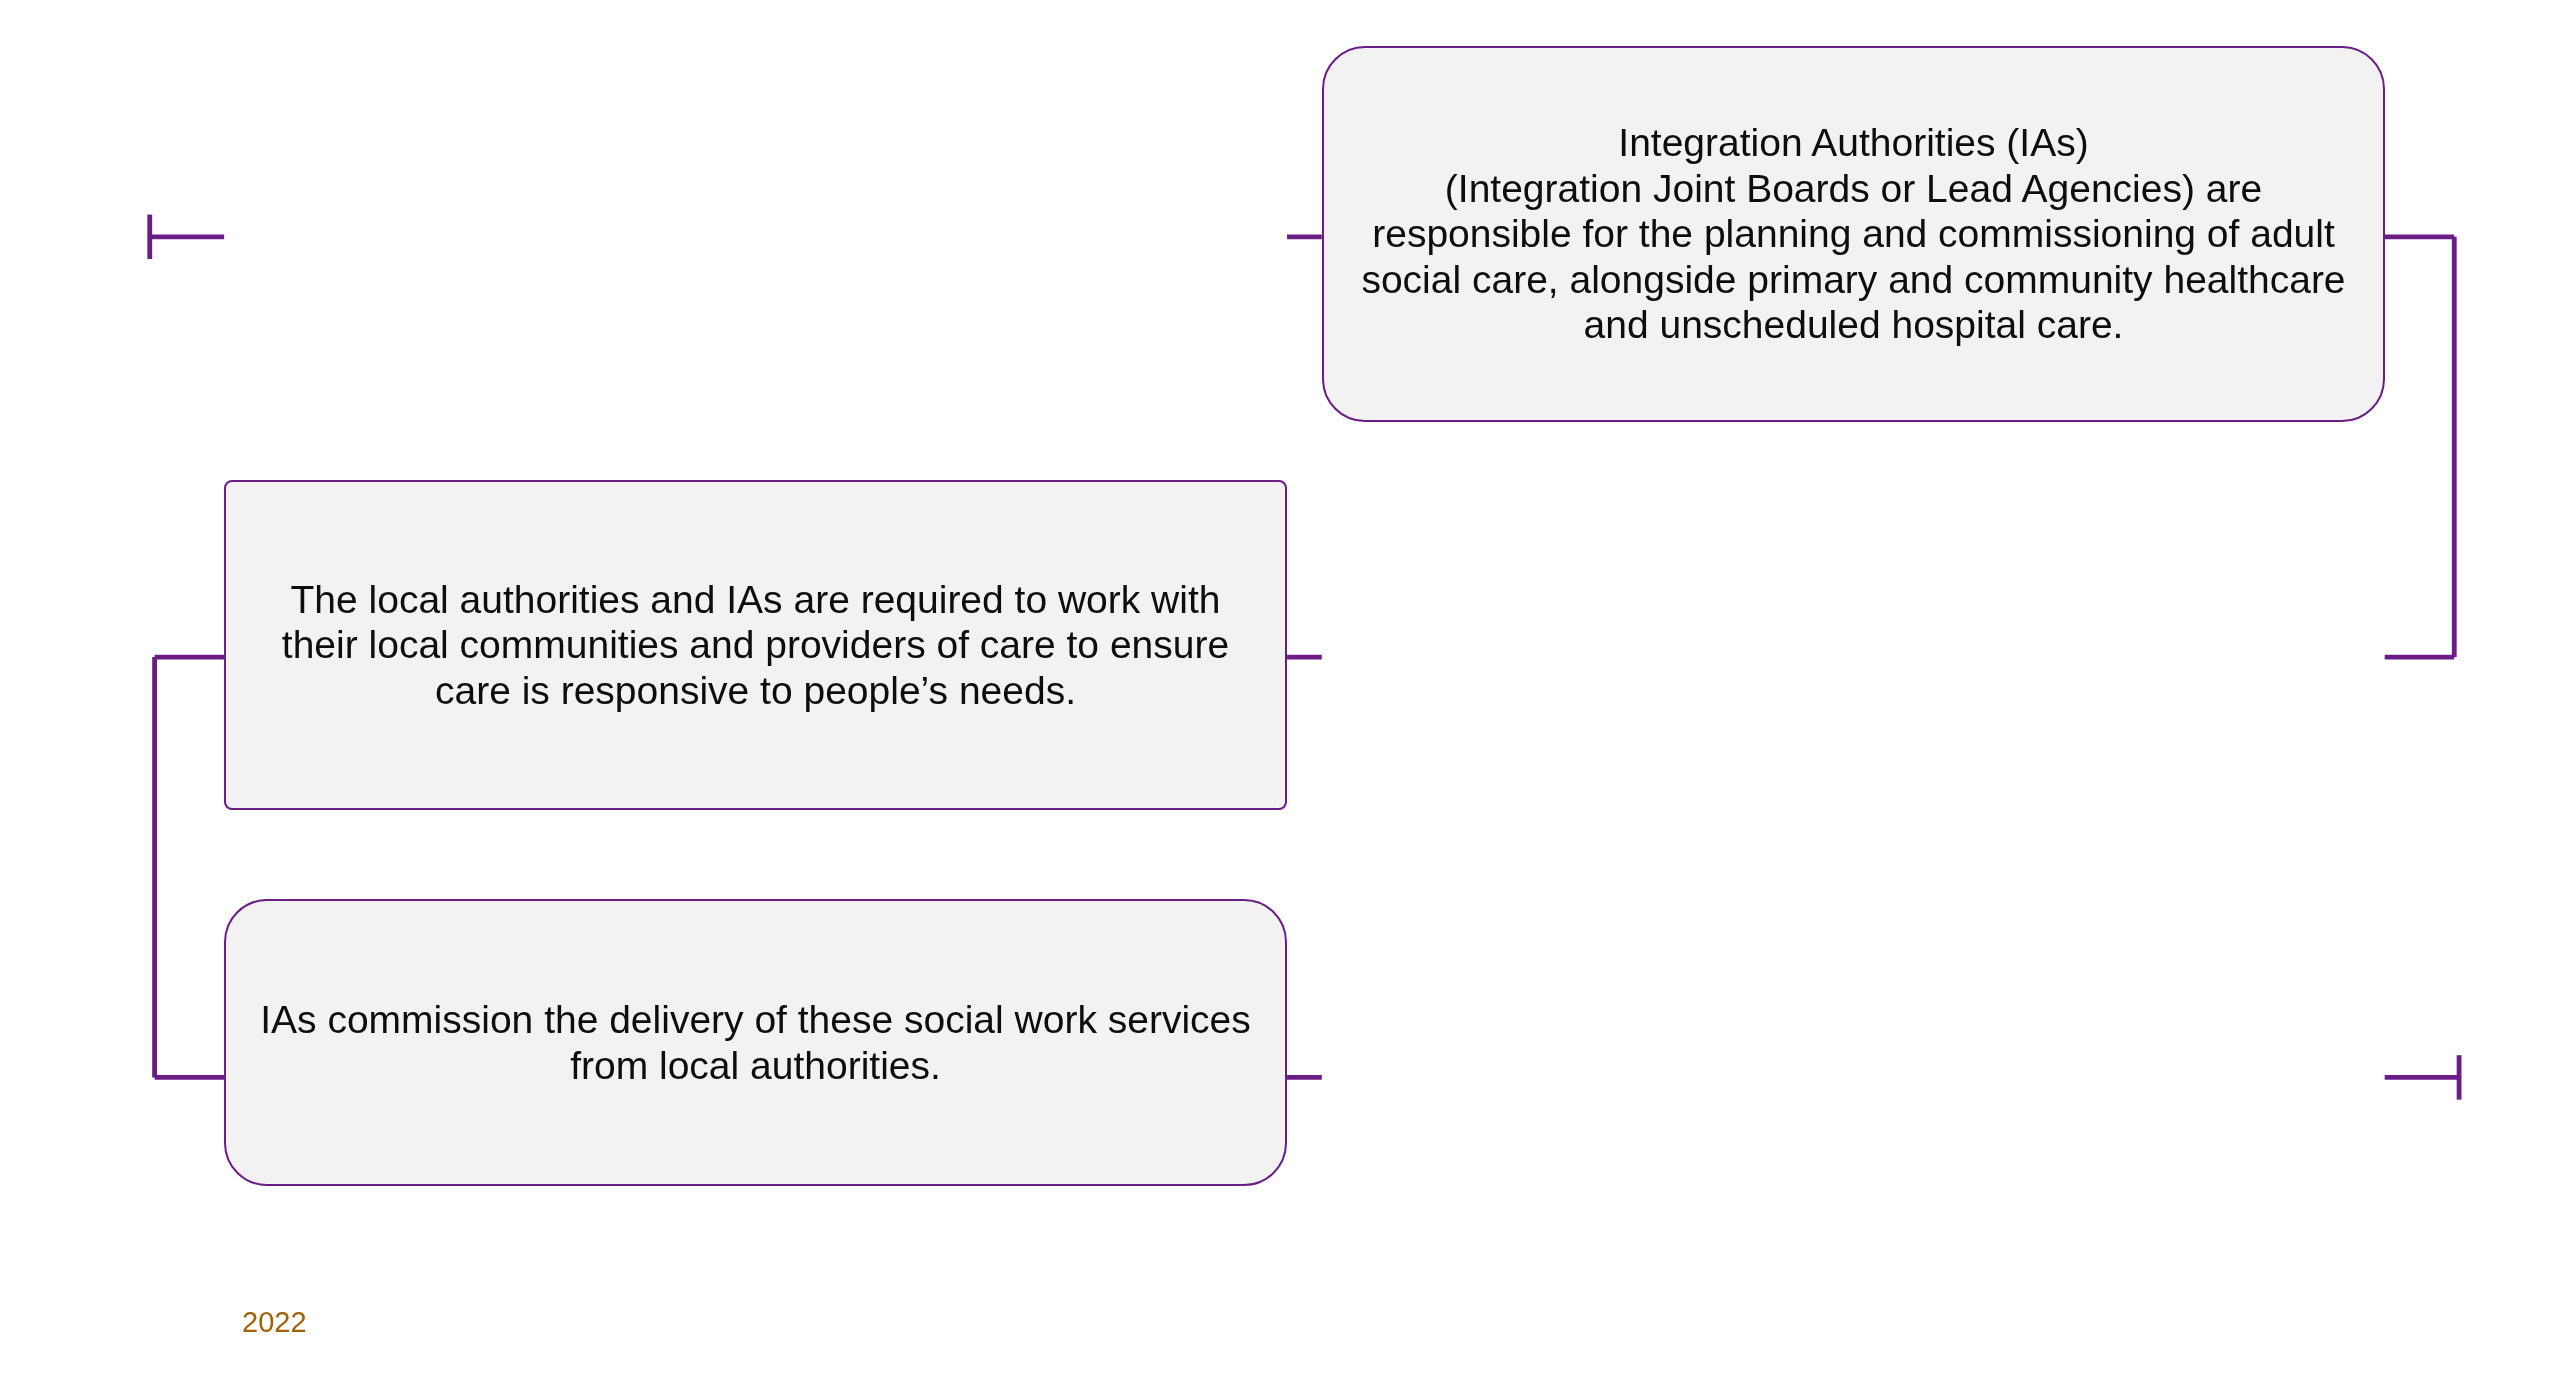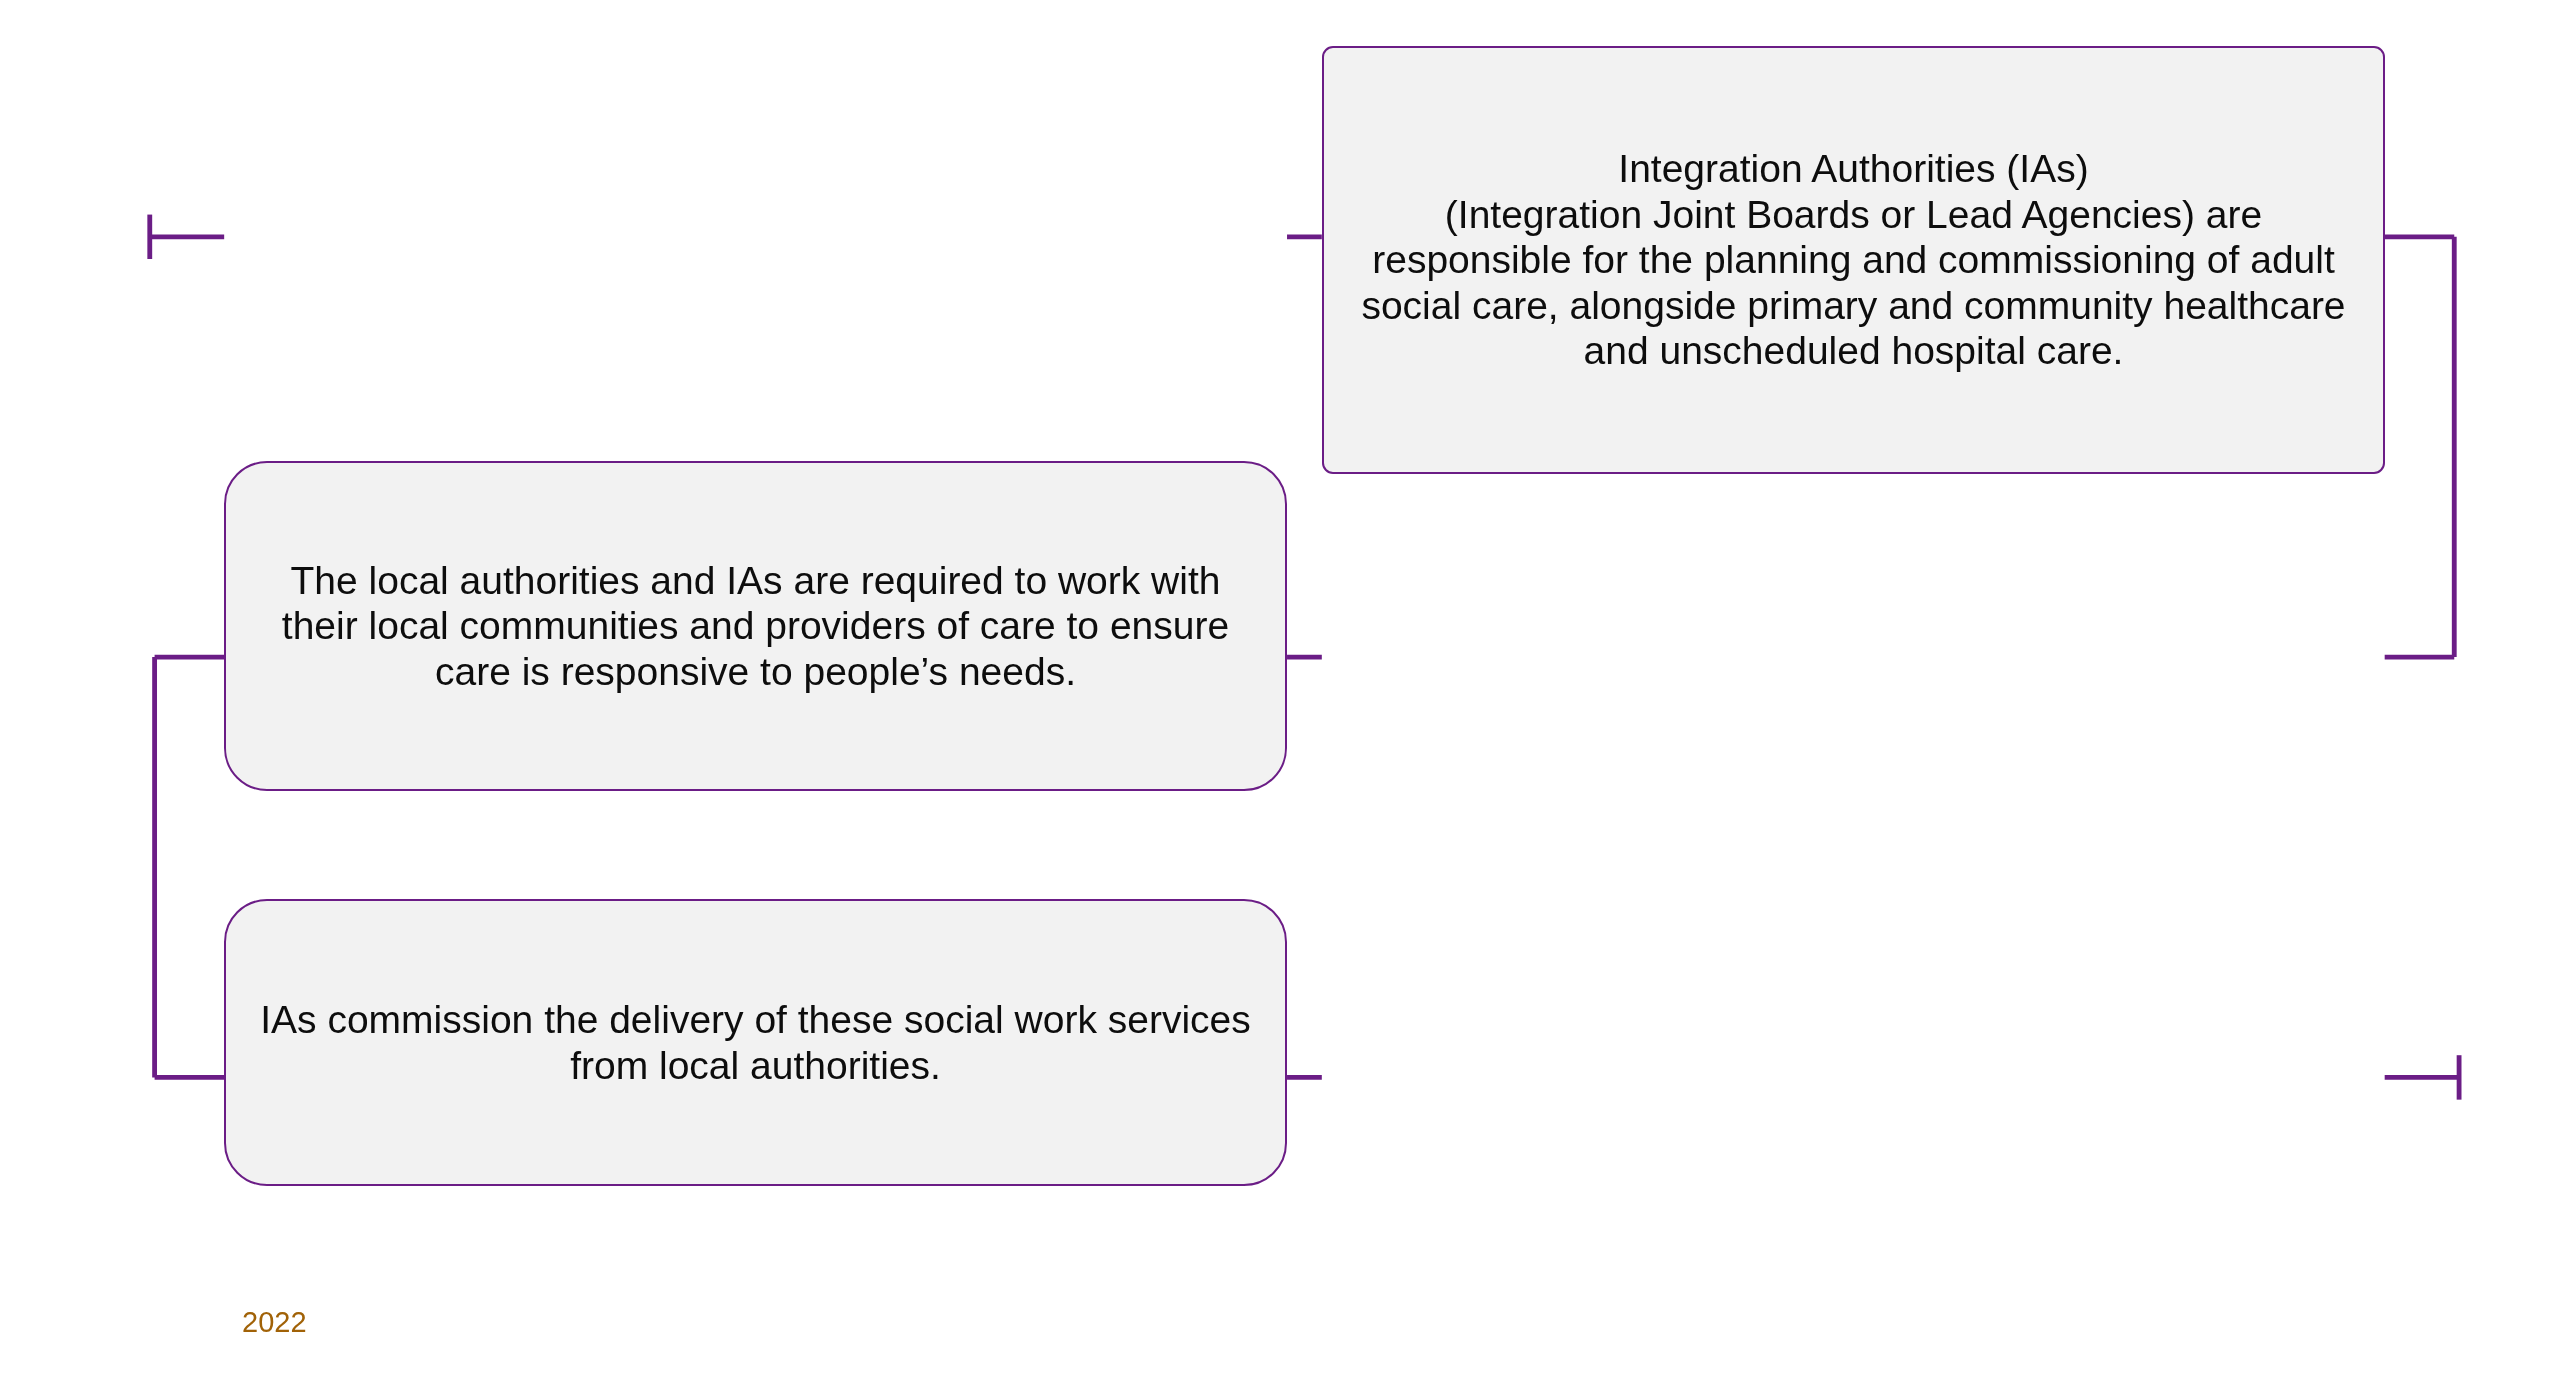--- a/index.html
+++ b/index.html
@@ -44,22 +44,22 @@
     font-size: 39px;
     line-height: 1.17;
     padding: 13.5px 29px;
     white-space: pre-line;
   }
 
   
   .col-left  { left: 224px;  width: 1063px; }
   .col-right { left: 1322px; width: 1063px; }
 
-  .row-1 { top: 46px;  height: 428px; border-radius: 11px; }
-  .row-2 { top: 461px; height: 330px; }
+  .row-1 { top: 46px;  height: 376px; }
+  .row-2 { top: 480px; height: 330px; border-radius: 8px; }
   .row-3 { top: 899px; height: 287px; }
 
   #footer-year {
     position: absolute;
     left: 242px;
     top: 1306px;
     font-size: 29px;
     color: #a16207;
   }
 </style>

